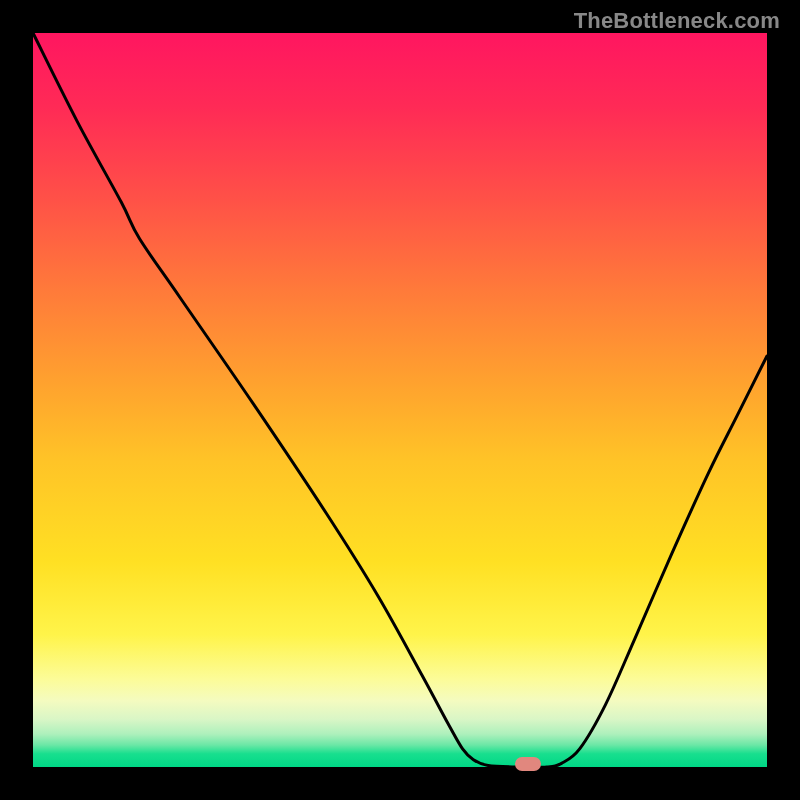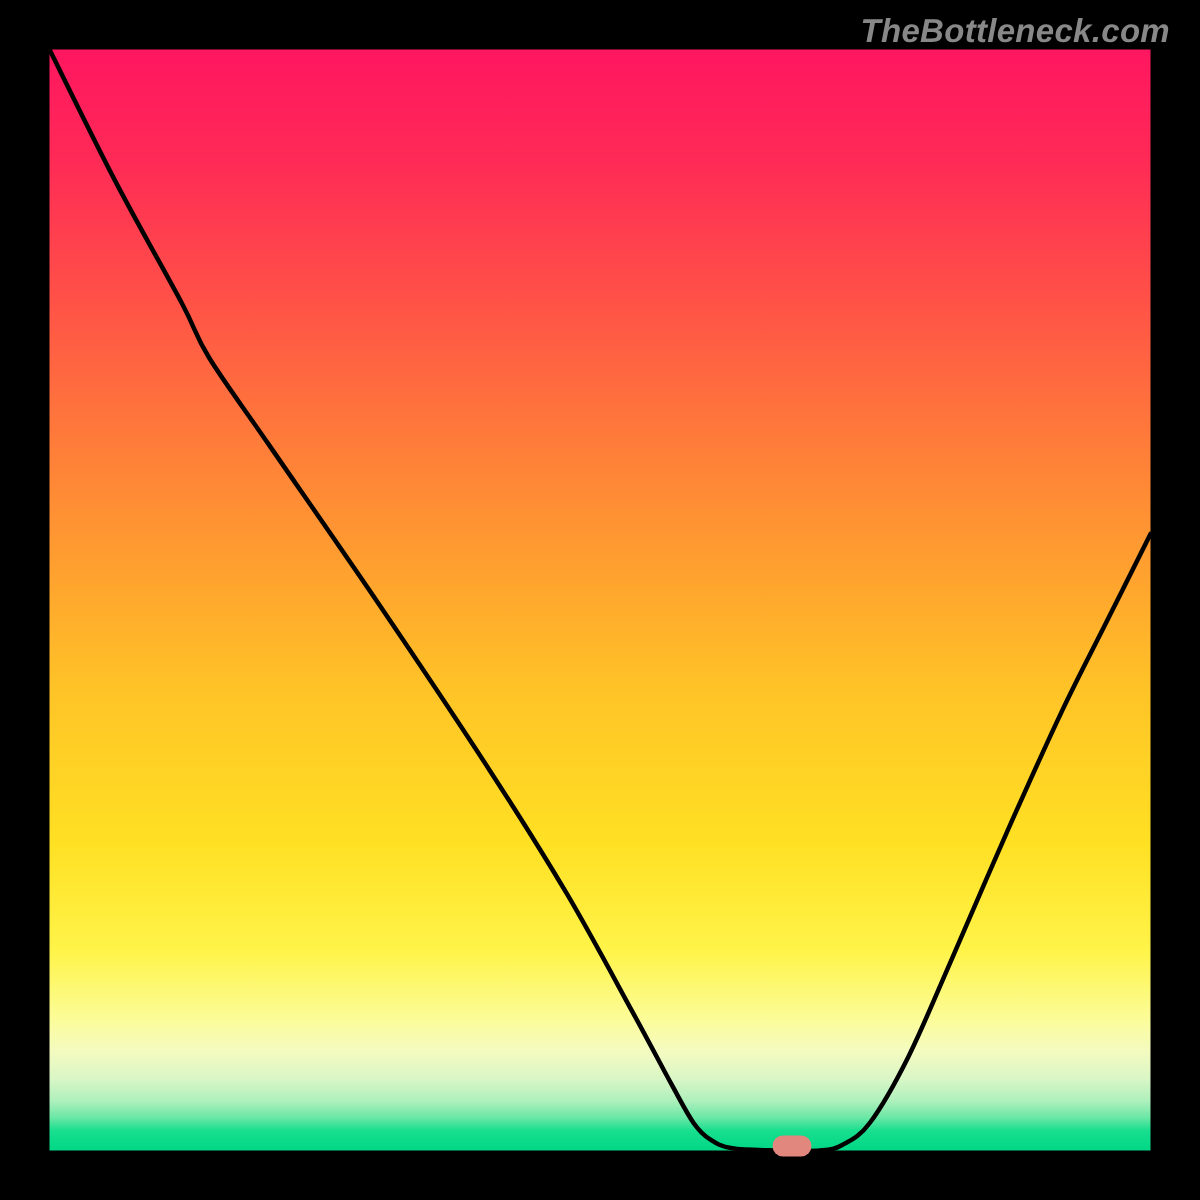--- a/index.html
+++ b/index.html
@@ -8,21 +8,20 @@
     width: 800px;
     height: 800px;
     background: #000;
     overflow: hidden;
   }
   .container {
     position: relative;
     width: 800px;
     height: 800px;
     background: #000;
-    font-style: italic;
   }
   .plot-area {
     position: absolute;
     left: 33px;
     top: 33px;
     width: 734px;
     height: 734px;
     
     background: linear-gradient(
       to bottom,

